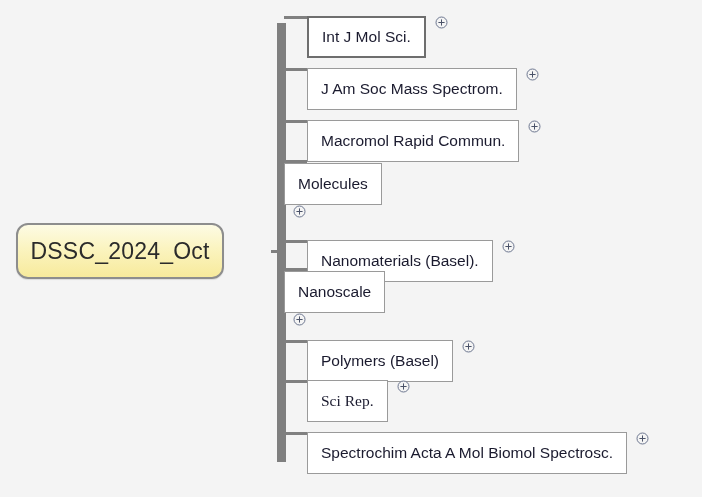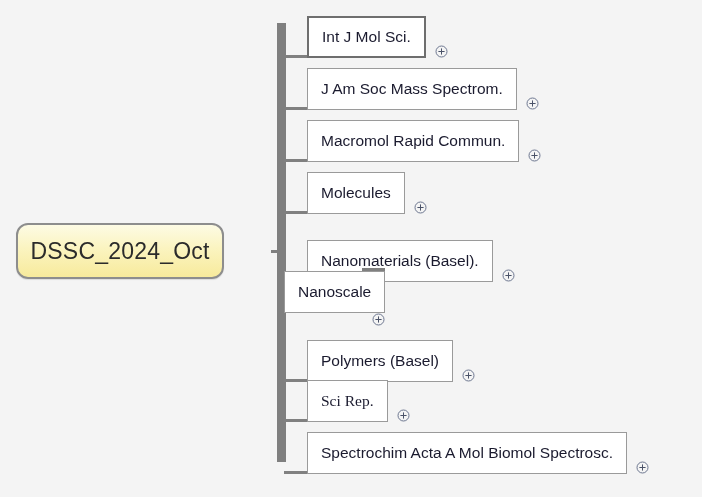--- a/index.html
+++ b/index.html
@@ -64,21 +64,21 @@
     height: 439px;
     background: #7f7f7f;
   }
 
   
   .branch {
     position: absolute;
     left: 284px;
     height: 42px;
     display: flex;
-    align-items: flex-end;
+    align-items: flex-start;
   }
   .branch-stub {
     width: 23px;
     height: 3px;
     background: #808080;
     flex: 0 0 auto;
   }
   .node-box {
     background: #ffffff;
     border: 1px solid #9a9a9a;
@@ -157,21 +157,21 @@
         <div class="branch-stub"></div>
         <div class="node-box">
           <span class="node-label">Macromol Rapid Commun.</span>
         </div>
         <svg class="expand-icon" viewBox="0 0 13 13">
           <circle cx="6.5" cy="6.5" r="5.5"></circle>
           <line x1="6.5" y1="3.4" x2="6.5" y2="9.6"></line>
           <line x1="3.4" y1="6.5" x2="9.6" y2="6.5"></line>
         </svg>
       </div>
-      <div class="branch" style="top: 172px;">
+      <div class="branch" style="top: 160px; flex-direction: column;">
         <div class="branch-stub"></div>
         <div class="node-box">
           <span class="node-label">Molecules</span>
         </div>
         <svg class="expand-icon" viewBox="0 0 13 13">
           <circle cx="6.5" cy="6.5" r="5.5"></circle>
           <line x1="6.5" y1="3.4" x2="6.5" y2="9.6"></line>
           <line x1="3.4" y1="6.5" x2="9.6" y2="6.5"></line>
         </svg>
       </div>

